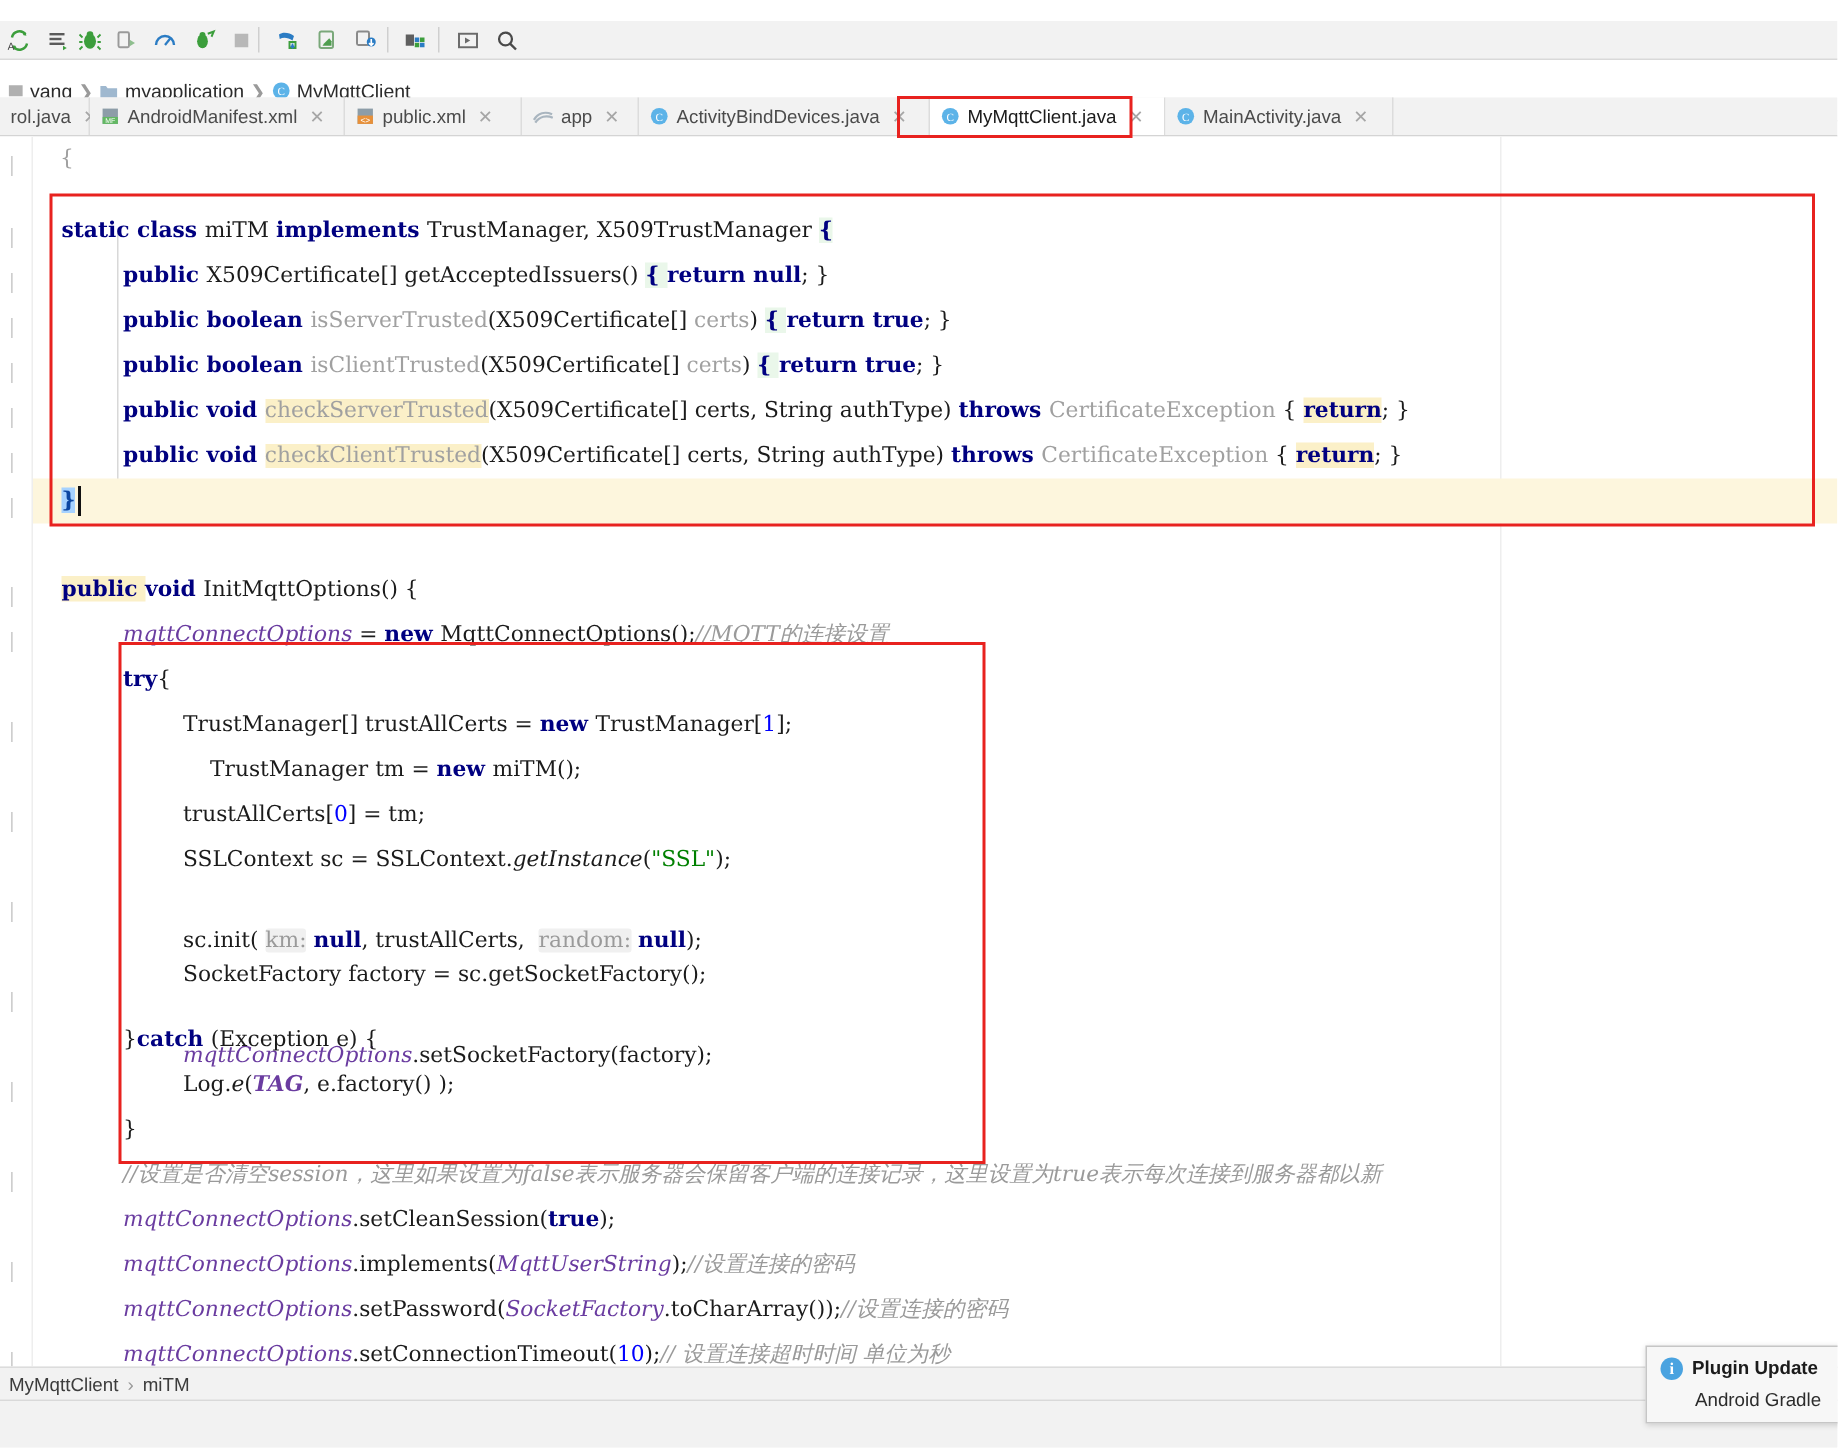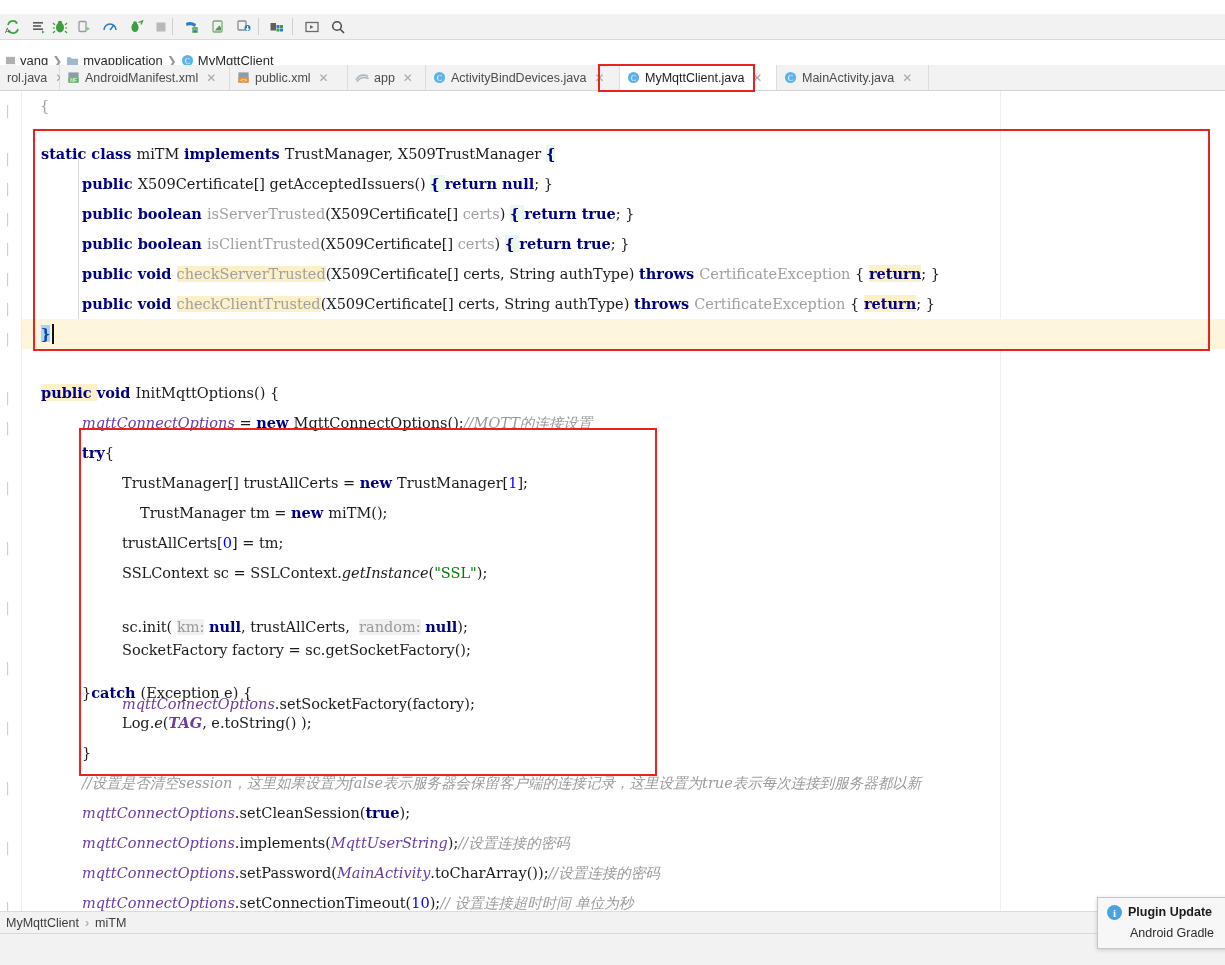--- a/index.html
+++ b/index.html
@@ -440,26 +440,26 @@
         <div class="ln" style="top: 317px;"><span style="display: inline-block; width: 82px;"></span><span class="fld">mqttConnectOptions </span><span class="id">= </span><span class="kw">new </span><span class="id">MqttConnectOptions();</span><span class="cmt">//MQTT的连接设置</span></div>
         <div class="ln" style="top: 347px;"><span style="display: inline-block; width: 82px;"></span><span class="kw">try</span><span class="id">{</span></div>
         <div class="ln" style="top: 377px;"><span style="display: inline-block; width: 122px;"></span><span class="id">TrustManager[] trustAllCerts = </span><span class="kw">new </span><span class="id">TrustManager[</span><span class="num">1</span><span class="id">];</span></div>
         <div class="ln" style="top: 407px; padding-left: 18px;"><span style="display: inline-block; width: 122px;"></span><span class="id">TrustManager tm = </span><span class="kw">new </span><span class="id">miTM();</span></div>
         <div class="ln" style="top: 437px;"><span style="display: inline-block; width: 122px;"></span><span class="id">trustAllCerts[</span><span class="num">0</span><span class="id">] = tm;</span></div>
         <div class="ln" style="top: 467px;"><span style="display: inline-block; width: 122px;"></span><span class="id">SSLContext sc = SSLContext.</span><span class="ita">getInstance</span><span class="id">(</span><span class="str">"SSL"</span><span class="id">);</span></div>
         <div class="ln" style="top: 497px; margin-top: 24px;"><span style="display: inline-block; width: 122px;"></span><span class="id">sc.init( </span><span class="hint">km:</span><span class="id"> </span><span class="kw">null</span><span class="id">, trustAllCerts,  </span><span class="hint">random:</span><span class="id"> </span><span class="kw">null</span><span class="id">);</span></div>
         <div class="ln" style="top: 527px; margin-top: 17px;"><span style="display: inline-block; width: 122px;"></span><span class="id">SocketFactory factory = sc.getSocketFactory();</span></div>
         <div class="ln" style="top: 557px; margin-top: 41px;"><span style="display: inline-block; width: 122px;"></span><span class="fld">mqttConnectOptions</span><span class="id">.setSocketFactory(factory);</span></div>
         <div class="ln" style="top: 587px;"><span style="display: inline-block; width: 82px;"></span><span class="id">}</span><span class="kw">catch </span><span class="id">(Exception e) {</span></div>
-        <div class="ln" style="top: 617px;"><span style="display: inline-block; width: 122px;"></span><span class="id">Log.</span><span class="ita">e</span><span class="id">(</span><span class="fld bld">TAG</span><span class="id">, e.toString() );</span></div>
+        <div class="ln" style="top: 617px;"><span style="display: inline-block; width: 122px;"></span><span class="id">Log.</span><span class="ita">e</span><span class="id">(</span><span class="fld bld">TAG</span><span class="id">, e.factory() );</span></div>
         <div class="ln" style="top: 647px;"><span style="display: inline-block; width: 82px;"></span><span class="id">}</span></div>
         <div class="ln" style="top: 677px;"><span style="display: inline-block; width: 82px;"></span><span class="cmt">//设置是否清空session，这里如果设置为false表示服务器会保留客户端的连接记录，这里设置为true表示每次连接到服务器都以新</span></div>
         <div class="ln" style="top: 707px;"><span style="display: inline-block; width: 82px;"></span><span class="fld">mqttConnectOptions</span><span class="id">.setCleanSession(</span><span class="kw">true</span><span class="id">);</span></div>
         <div class="ln" style="top: 737px;"><span style="display: inline-block; width: 82px;"></span><span class="fld">mqttConnectOptions</span><span class="id">.implements(</span><span class="fld">MqttUserString</span><span class="id">);</span><span class="cmt">//设置连接的密码</span></div>
-        <div class="ln" style="top: 767px;"><span style="display: inline-block; width: 82px;"></span><span class="fld">mqttConnectOptions</span><span class="id">.setPassword(</span><span class="fld">MainActivity</span><span class="id">.toCharArray());</span><span class="cmt">//设置连接的密码</span></div>
+        <div class="ln" style="top: 767px;"><span style="display: inline-block; width: 82px;"></span><span class="fld">mqttConnectOptions</span><span class="id">.setPassword(</span><span class="fld">SocketFactory</span><span class="id">.toCharArray());</span><span class="cmt">//设置连接的密码</span></div>
         <div class="ln" style="top: 797px;"><span style="display: inline-block; width: 82px;"></span><span class="fld">mqttConnectOptions</span><span class="id">.setConnectionTimeout(</span><span class="num">10</span><span class="id">);</span><span class="cmt">// 设置连接超时时间 单位为秒</span></div>
       </div>
     <div id="annbox">
         <div class="ann" style="left: 33px; top: 38px; width: 1177px; height: 222px;"></div>
         <div class="ann" style="left: 79px; top: 337px; width: 578px; height: 348px;"></div>
       </div>
   </div>
 
   <div class="statusbar">
     <span>MyMqttClient</span>

